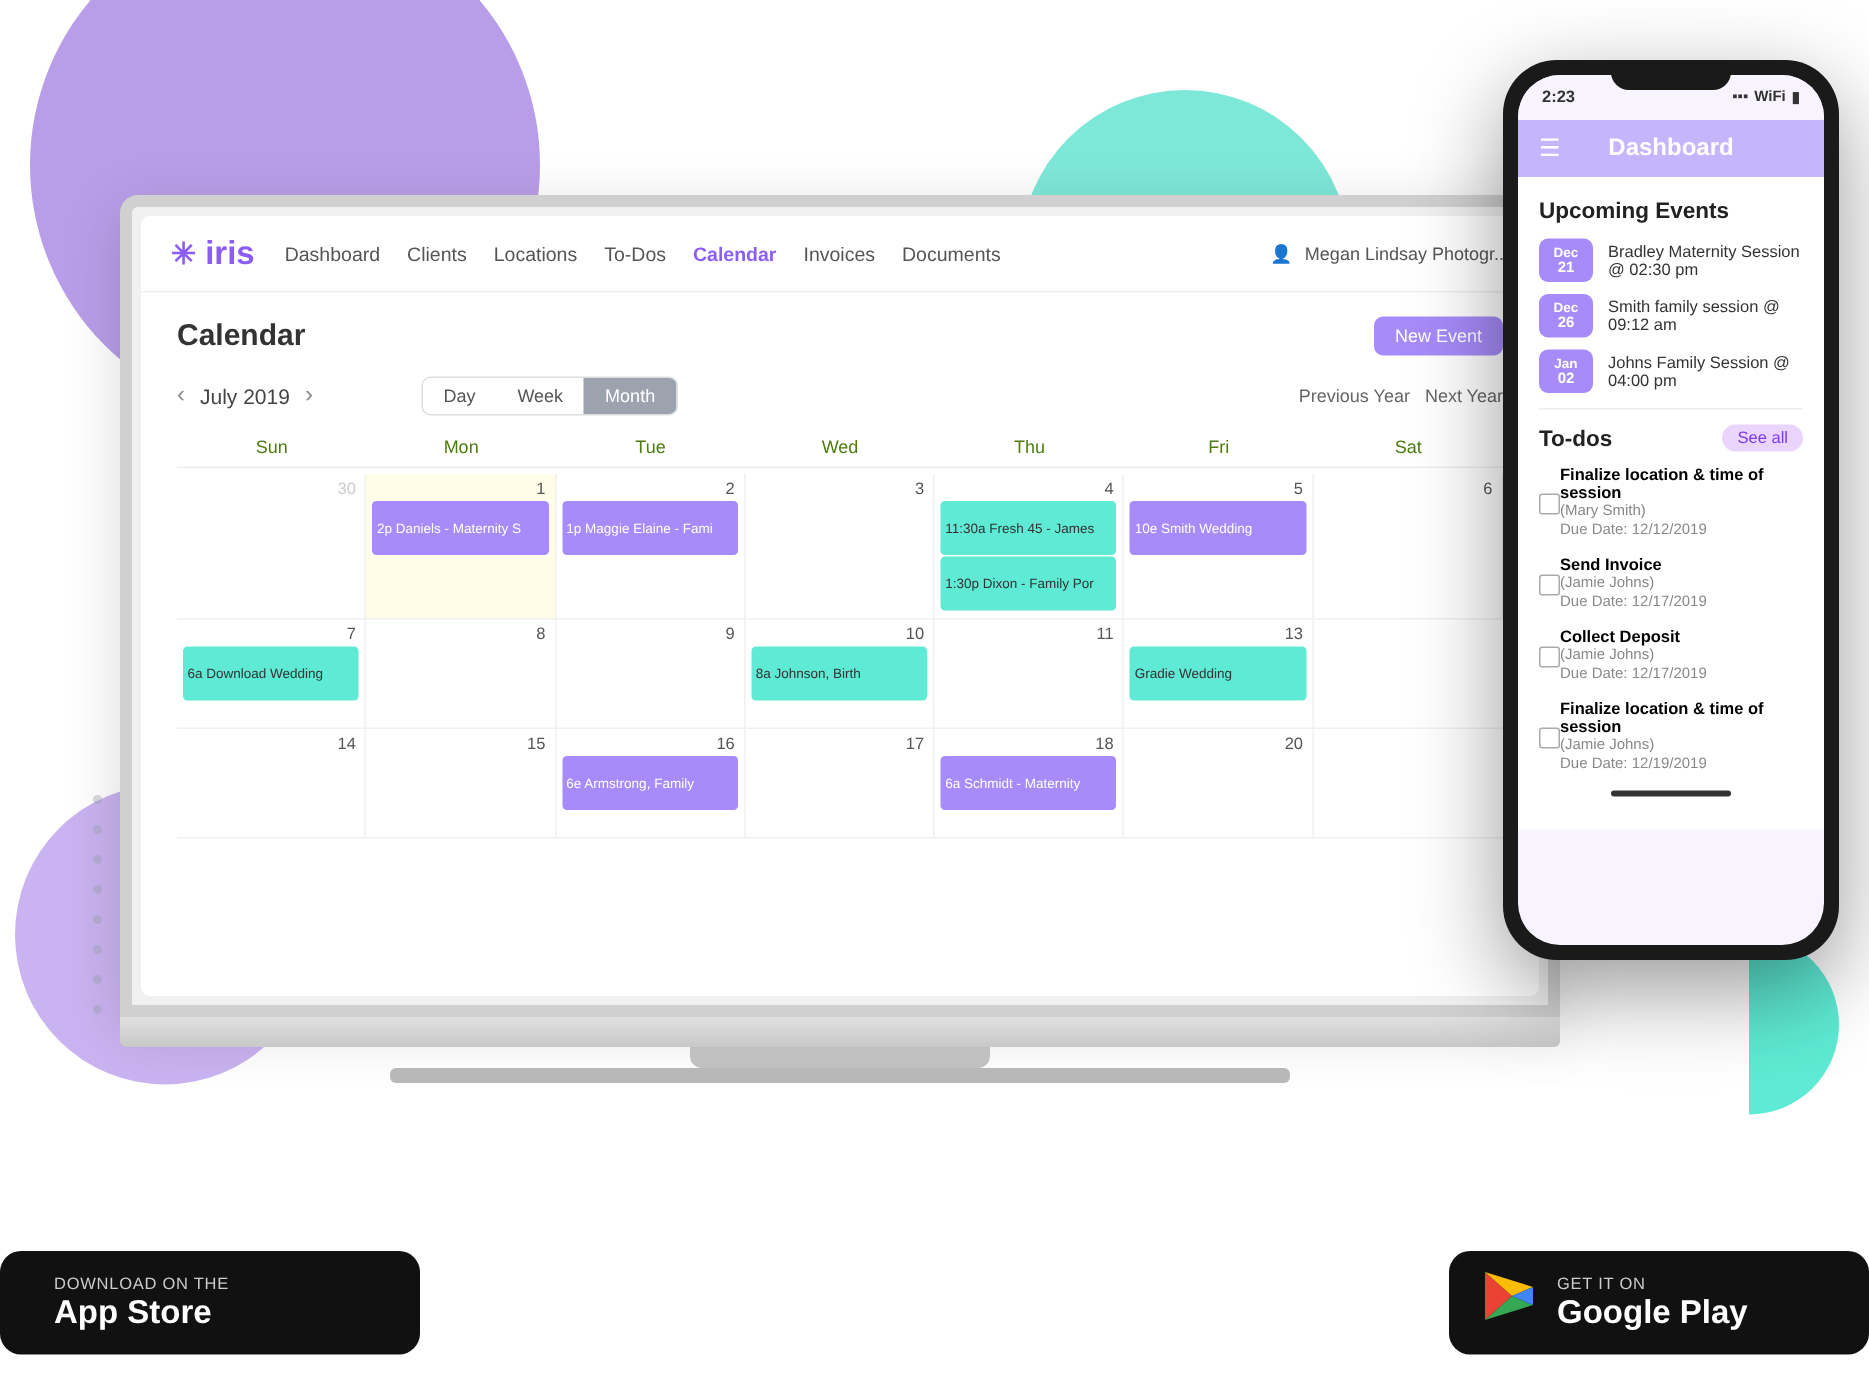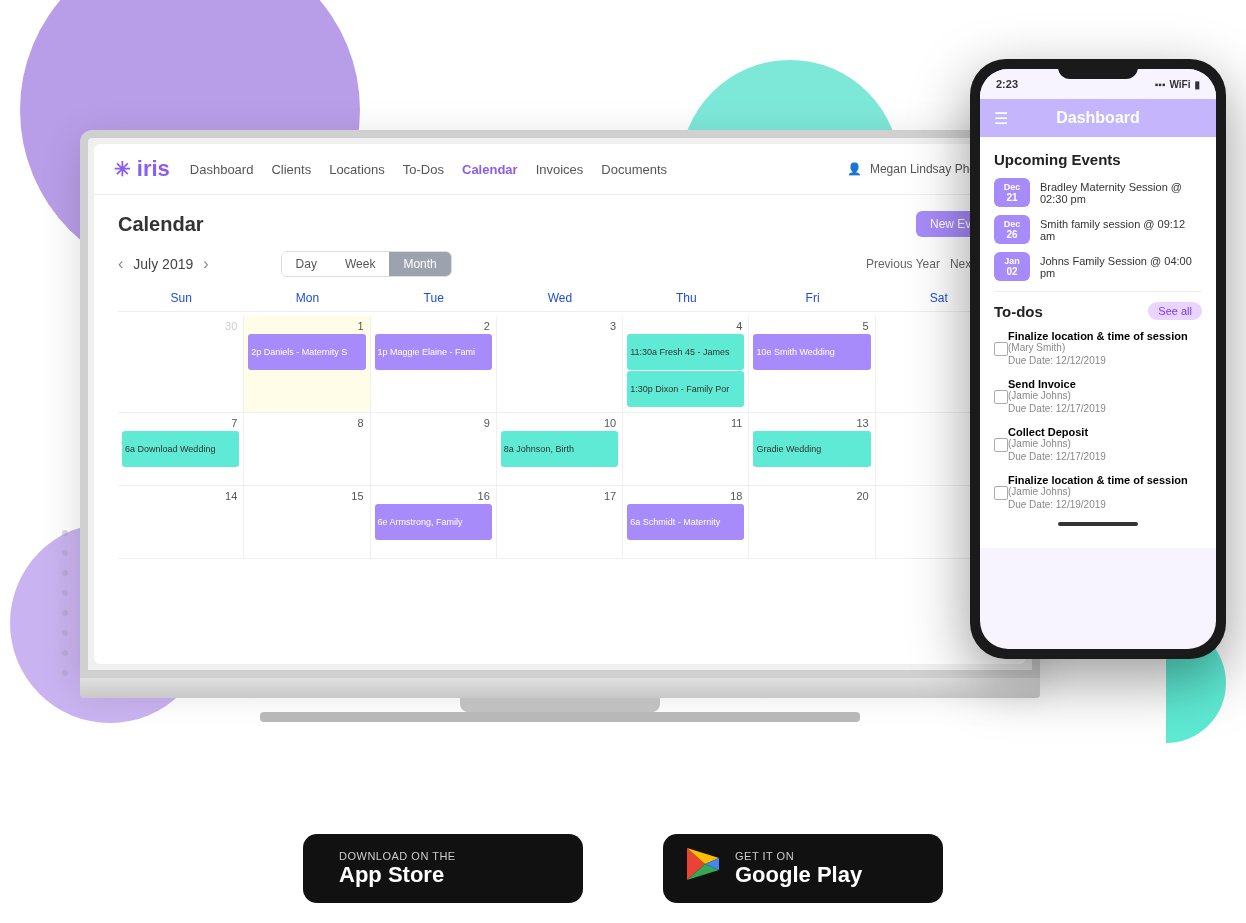--- a/index.html
+++ b/index.html
@@ -203,21 +203,21 @@
 
     
     .calendar-grid {
       width: 100%;
     }
     .cal-header-row {
       display: grid;
       grid-template-columns: repeat(7, 1fr);
       text-align: center;
       font-size: 12px;
-      color: #1d4ed8;
+      color: #4d7c0f;
       padding-bottom: 6px;
       border-bottom: 1px solid #eee;
       margin-bottom: 4px;
     }
     .cal-row {
       display: grid;
       grid-template-columns: repeat(7, 1fr);
       min-height: 72px;
       border-bottom: 1px solid #f0f0f0;
     }
@@ -243,23 +243,22 @@
       text-overflow: ellipsis;
     }
     .ev-purple { background: #a78bfa; }
     .ev-teal { background: #5eead4; color: #333; }
 
     
     .phone-container {
       position: absolute;
       top: 40px;
       right: 20px;
-      width: 256px;
+      width: 224px;
       z-index: 10;
-      margin-top: 19px;
     }
     .phone-outer {
       background: #1a1a1a;
       border-radius: 36px;
       padding: 10px;
       box-shadow: 0 20px 60px rgba(0,0,0,0.4);
     }
     .phone-inner {
       background: #f8f4ff;
       border-radius: 28px;
@@ -381,21 +380,21 @@
       margin: 8px auto;
     }
 
     
     .store-buttons {
       position: absolute;
       bottom: 20px;
       left: 0;
       right: 0;
       display: flex;
-      justify-content: center;
+      justify-content: space-between;
       gap: 80px;
       z-index: 5;
     }
     .store-btn {
       background: #111;
       color: #fff;
       border-radius: 14px;
       padding: 12px 22px;
       display: flex;
       align-items: center;

